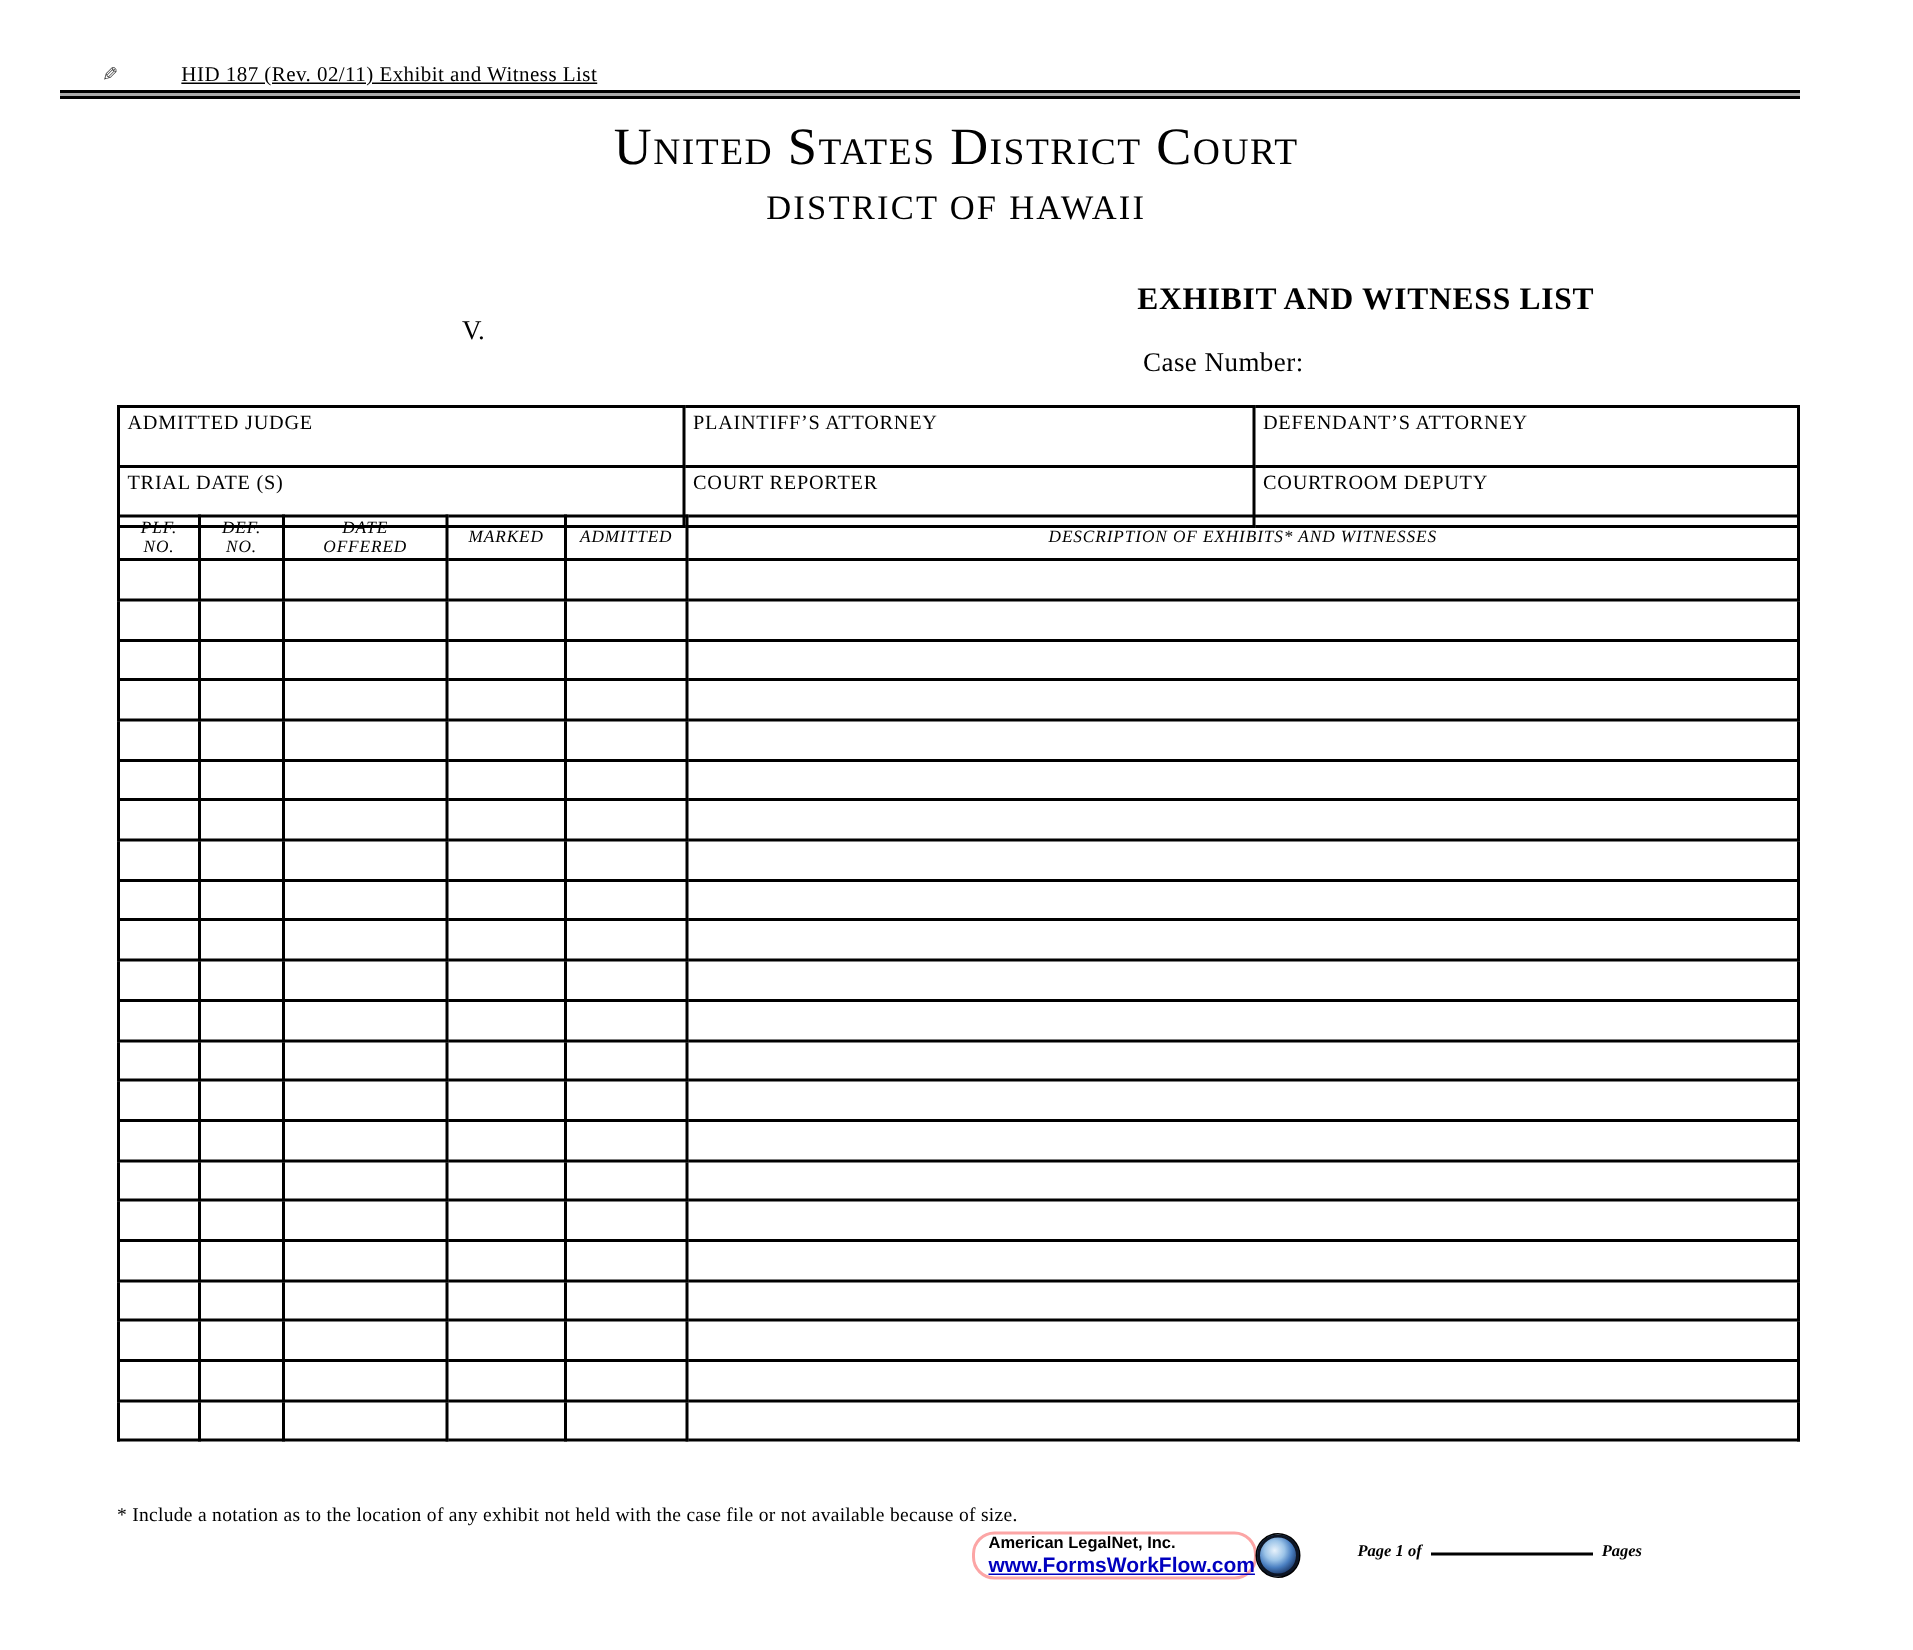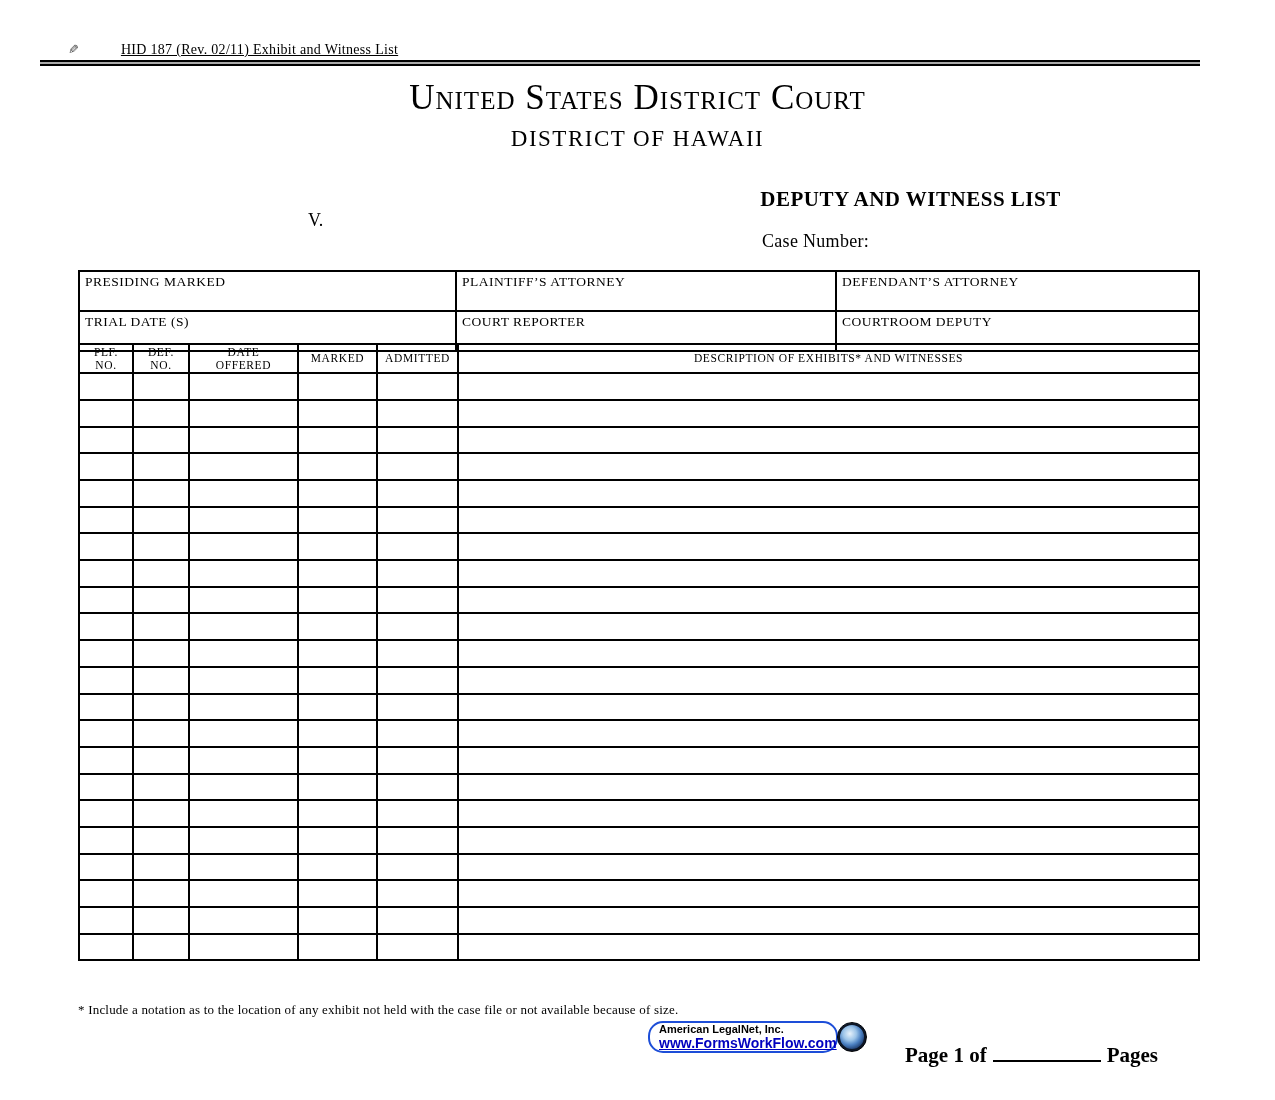--- a/index.html
+++ b/index.html
@@ -91,20 +91,21 @@
     text-align: left;
     padding: 2px 5px;
     font-size: 13.5px;
     letter-spacing: 0.5px;
   }
 
   .main-table {
     position: absolute;
     left: 78px; top: 343px;
     width: 1120px;
+    font-style: italic;
   }
   .main-table td { padding: 0; }
   .main-table thead td {
     height: 21px;
     text-align: center;
     vertical-align: middle;
     font-size: 11.5px;
     line-height: 1.1;
     letter-spacing: 0.6px;
     white-space: pre-line;
@@ -116,21 +117,21 @@
     position: absolute;
     left: 78px; top: 1002px;
     font-size: 13px;
     letter-spacing: 0.2px;
   }
 
   .aln-box {
     position: absolute;
     left: 648px; top: 1021px;
     width: 190px; height: 32px;
-    border: 2px solid #1d4ed8;
+    border: 2px solid #fca5a5;
     border-radius: 15px;
     display: flex;
     align-items: center;
     padding: 1px 5px 1px 9px;
     box-sizing: border-box;
     background: #fff;
   }
   .aln-text {
     display: flex;
     flex-direction: column;
@@ -156,24 +157,25 @@
     width: 28px; height: 28px;
     border-radius: 50%;
     flex: 0 0 auto;
     border: 1px solid #000;
     background: radial-gradient(circle at 42% 38%, #e8f2fb 0%, #9cc4e8 28%, #4a7fc1 48%, #16305e 72%, #05080f 100%);
     box-shadow: inset 0 0 0 2px #0d1524;
   }
 
   .page-of {
     position: absolute;
-    left: 905px; top: 1043px;
-    font-size: 21px;
+    left: 905px; top: 1021px;
+    font-size: 11px;
     font-weight: bold;
     white-space: nowrap;
+    font-style: italic;
   }
   .page-blank {
     display: inline-block;
     width: 108px;
     border-bottom: 2px solid #000;
     height: 14px;
     margin: 0 6px;
     vertical-align: baseline;
   }
 </style>
@@ -184,33 +186,33 @@
 
   <div class="form-id">
     <span class="pencil">✎</span><span class="form-id-text">HID 187 (Rev. 02/11) Exhibit and Witness List</span>
   </div>
 
   <div class="double-rule"></div>
 
   <div class="court-title">United States District Court</div>
   <div class="district-line">DISTRICT OF HAWAII</div>
 
-  <div class="form-title">DEPUTY AND WITNESS LIST</div>
+  <div class="form-title">EXHIBIT AND WITNESS LIST</div>
   <div class="versus">V.</div>
   <div class="case-number">Case Number:</div>
 
   <table class="caption-table">
     <colgroup>
         <col style="width:377px">
         <col style="width:380px">
         <col style="width:363px">
       </colgroup>
     <tbody>
       <tr>
-        <td>PRESIDING MARKED</td>
+        <td>ADMITTED JUDGE</td>
         <td>PLAINTIFF’S ATTORNEY</td>
         <td>DEFENDANT’S ATTORNEY</td>
       </tr>
       <tr>
         <td>TRIAL DATE (S)</td>
         <td>COURT REPORTER</td>
         <td>COURTROOM DEPUTY</td>
       </tr>
     </tbody>
   </table>

